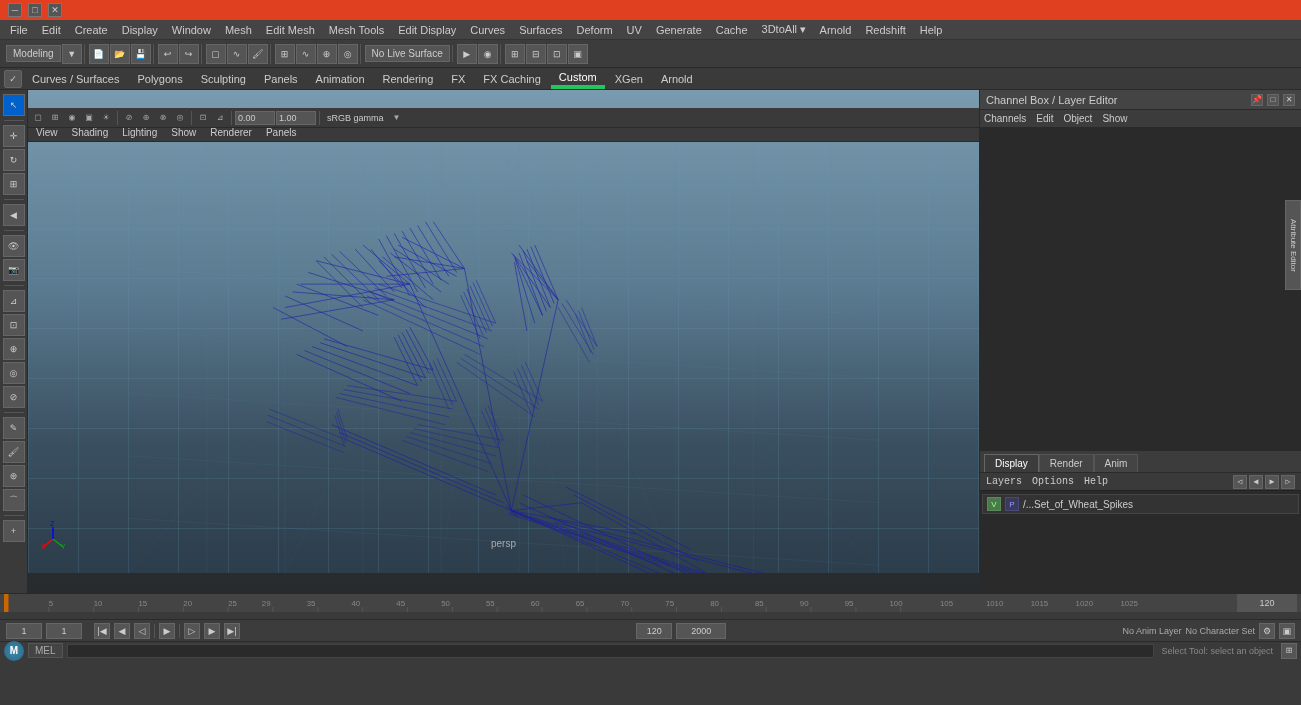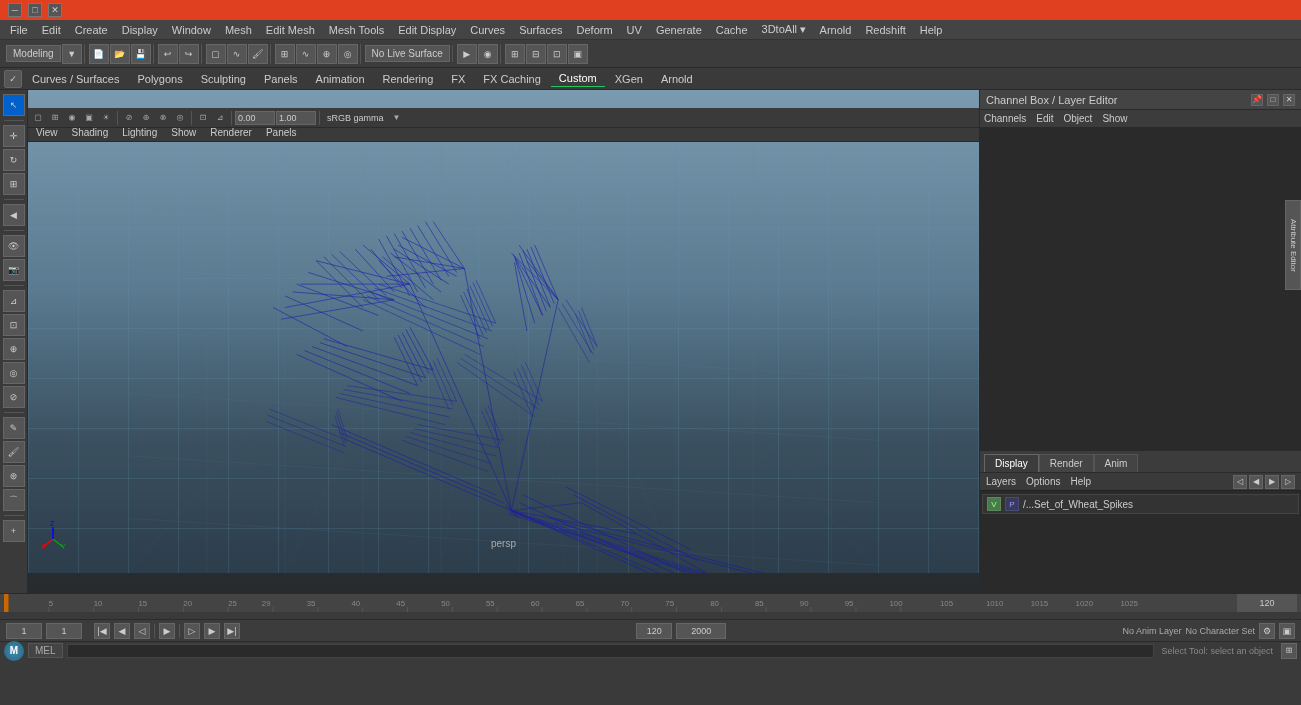--- a/index.html
+++ b/index.html
@@ -75,21 +75,21 @@
       padding: 0 4px;
       gap: 2px;
       border-bottom: 1px solid #2a2a2a;
     }
     .shelf-item {
       padding: 2px 8px;
       color: #ccc;
       font-size: 11px;
       cursor: pointer;
     }
-    .shelf-item.active { color: #fff; border-bottom: 1px solid #22c55e; }
+    .shelf-item.active { color: #fff; border-bottom: 4px solid #22c55e; }
     .shelf-icon { width: 18px; height: 18px; background: #555; border: 1px solid #666; border-radius: 2px; display: flex; align-items: center; justify-content: center; font-size: 9px; cursor: pointer; }
 
     
     #main-layout {
       display: flex;
       height: calc(705px - 20px - 20px - 28px - 22px - 18px - 26px - 18px);
       
       height: 503px;
     }
 
@@ -261,20 +261,21 @@
       background: #2a2a2a;
     }
     #layer-panel-header {
       height: 18px;
       background: #3a3a3a;
       display: flex;
       align-items: center;
       padding: 0 6px;
       gap: 10px;
       border-bottom: 1px solid #222;
+      font-family: Liberation Mono, monospace;
     }
     #layer-panel-header span { font-size: 10px; color: #ccc; cursor: pointer; }
     #layer-panel-content {
       padding: 2px;
     }
     .layer-row {
       height: 20px;
       display: flex;
       align-items: center;
       gap: 4px;

